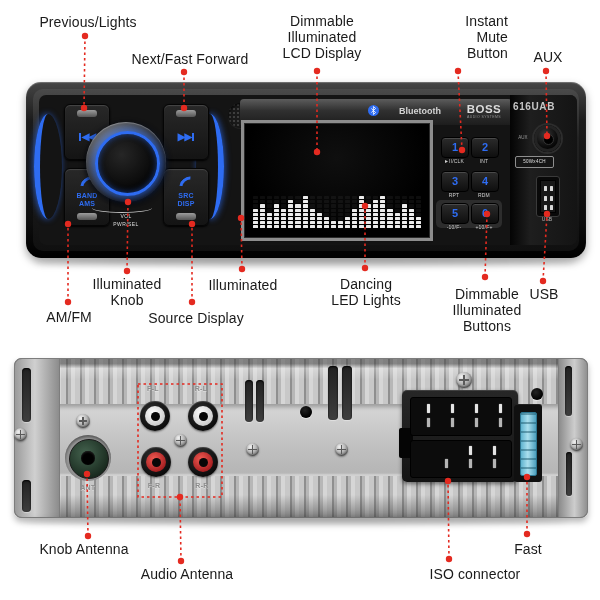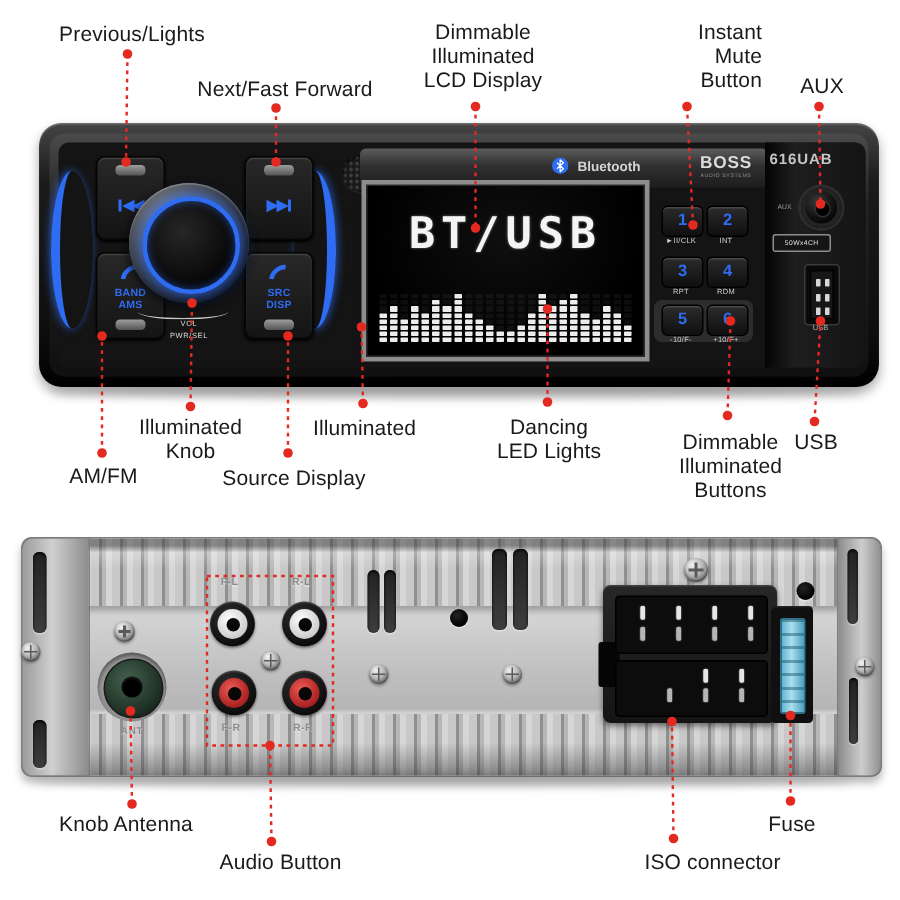--- a/index.html
+++ b/index.html
@@ -49,21 +49,21 @@
   .vol-arc{position:absolute;left:66px;top:121px;width:60px;height:9px;
             border-bottom:1.5px solid #c9c9c9;border-radius:50%;}
   .tiny-wlabel{position:absolute;text-align:center;color:#ddd;font-size:5px;letter-spacing:.4px;}
 
   .mic{position:absolute;left:202px;top:21px;width:25px;height:25px;border-radius:50%;
        background-color:#191919;background-image:radial-gradient(#3e3e3e 1px,transparent 1.3px);
        background-size:4px 4px;box-shadow:inset 0 1px 3px #000,0 1px 1px rgba(255,255,255,.07);}
 
   .strip{position:absolute;left:214px;top:17px;width:272px;height:26px;border-radius:4px 4px 0 0;
        background:linear-gradient(180deg,#5c5c5c,#303030 45%,#1d1d1d);}
-  .bt-wrap{position:absolute;left:128px;top:6px;display:flex;align-items:flex-end;gap:6px;}
+  .bt-wrap{position:absolute;left:128px;top:6px;display:flex;align-items:flex-end;gap:20px;}
   .bt-text{color:#d4d4d4;font-weight:bold;font-size:9px;}
   .boss-wrap{position:absolute;left:216px;top:4px;width:56px;text-align:center;}
   .boss-text{color:#dcdcdc;font-weight:bold;font-size:11.5px;letter-spacing:.5px;line-height:12px;}
   .boss-sub{color:#8f8f8f;font-size:3.5px;letter-spacing:.4px;line-height:4px;}
 
   .lcd{position:absolute;left:218px;top:41px;width:184px;height:113px;
        background:radial-gradient(ellipse at 50% 30%,#0f0f0f,#000 70%);
        border:1px solid #2a2a2a;box-shadow:0 0 0 3px #8d8d8d,0 2px 3px rgba(0,0,0,.6);}
   .lcd-text{position:absolute;left:0;right:0;top:14px;text-align:center;
        font-family:"DejaVu Sans Mono",monospace;font-weight:bold;font-size:29px;color:#f4f4f4;
@@ -180,23 +180,23 @@
 Knob</div>
 <div class="lbl" style="left:126px;top:310px;width:140px;">Source Display</div>
 <div class="lbl" style="left:183px;top:277px;width:120px;">Illuminated</div>
 <div class="lbl" style="left:306px;top:276px;width:120px;">Dancing
 LED Lights</div>
 <div class="lbl" style="left:432px;top:286px;width:110px;">Dimmable
 Illuminated
 Buttons</div>
 <div class="lbl" style="left:514px;top:286px;width:60px;">USB</div>
 <div class="lbl" style="left:14px;top:541px;width:140px;">Knob Antenna</div>
-<div class="lbl" style="left:117px;top:566px;width:140px;">Audio Button</div>
+<div class="lbl" style="left:117px;top:566px;width:140px;">Audio Antenna</div>
 <div class="lbl" style="left:400px;top:566px;width:150px;">ISO connector</div>
-<div class="lbl" style="left:488px;top:541px;width:80px;">Fuse</div>
+<div class="lbl" style="left:488px;top:541px;width:80px;">Fast</div>
 
 <div class="front">
   <div class="bezel"></div>
   <div class="face"></div>
 
   <div class="arc arcL"></div>
   <div class="arc arcR"></div>
 
   <div class="pbtn" style="left:38px;top:22px;width:44px;height:54px;">
     <div class="pill pill-top"></div>
@@ -236,21 +236,20 @@
       </svg>
       <span class="bt-text">Bluetooth</span>
     </div>
     <div class="boss-wrap">
       <div class="boss-text">BOSS</div>
       <div class="boss-sub">AUDIO SYSTEMS</div>
     </div>
   </div>
 
   <div class="lcd">
-    <div class="lcd-text">BT/USB</div>
     <div class="eq">
         <div class="eq-col">
           <div class="eq-seg"></div>
           <div class="eq-seg"></div>
           <div class="eq-seg"></div>
           <div class="eq-seg lit"></div>
           <div class="eq-seg lit"></div>
           <div class="eq-seg lit"></div>
           <div class="eq-seg lit"></div>
           <div class="eq-seg lit"></div>

